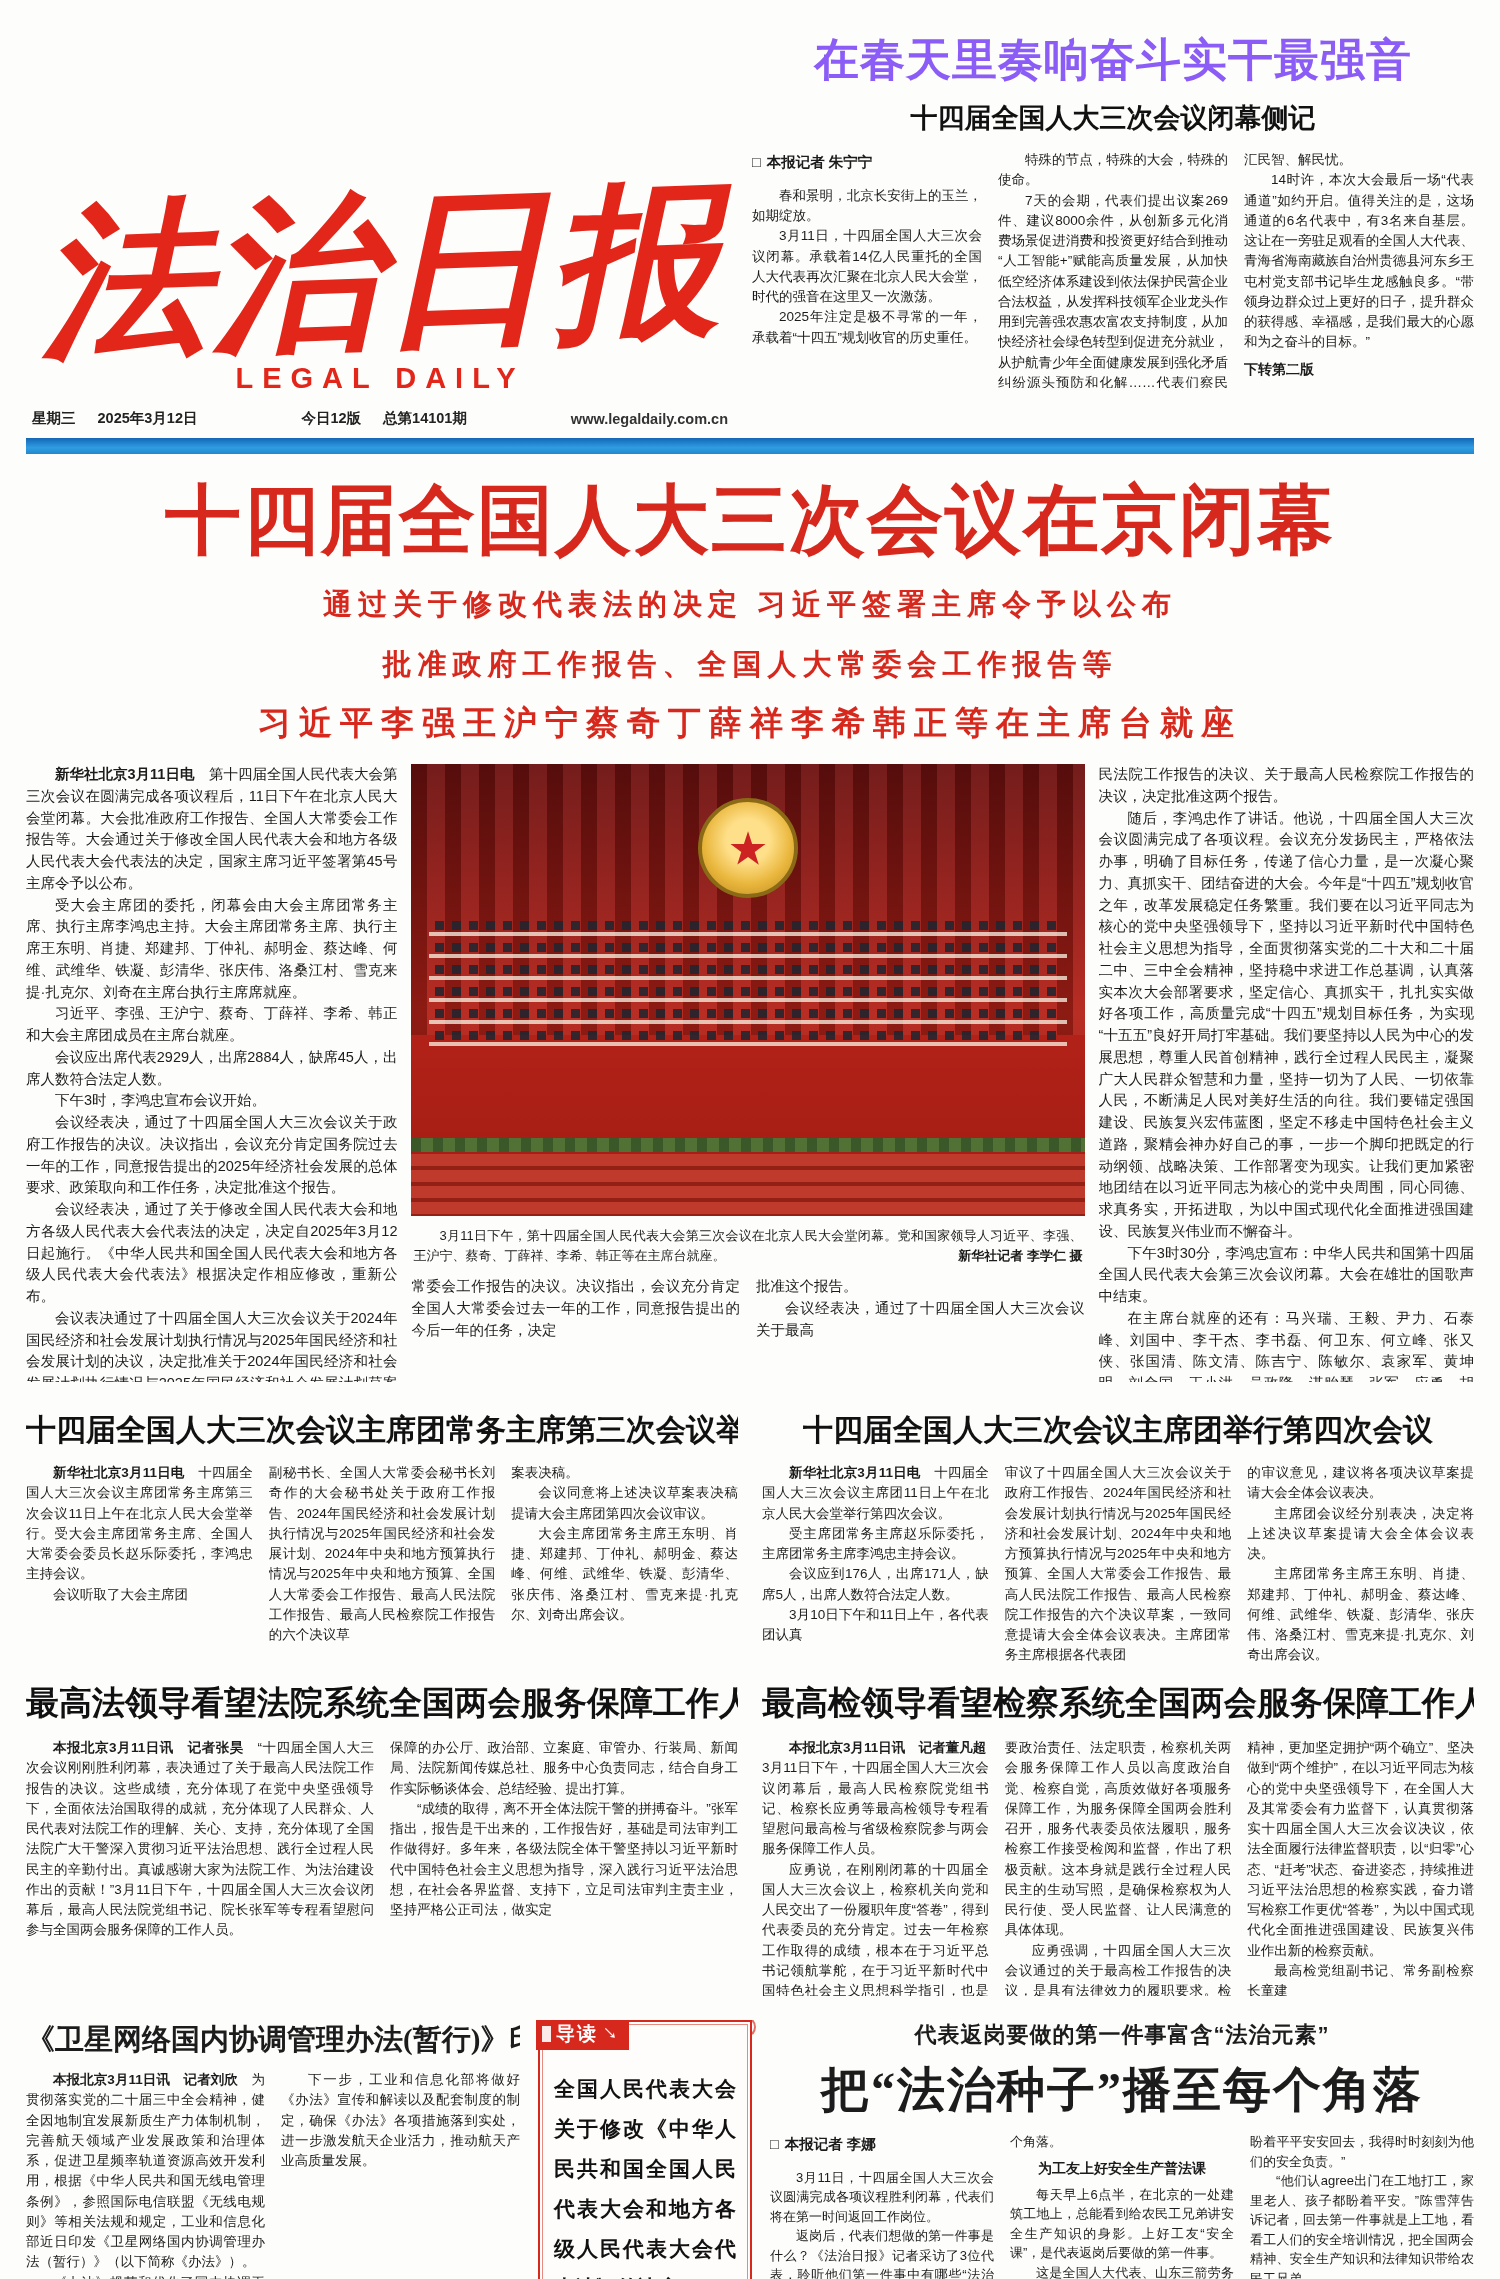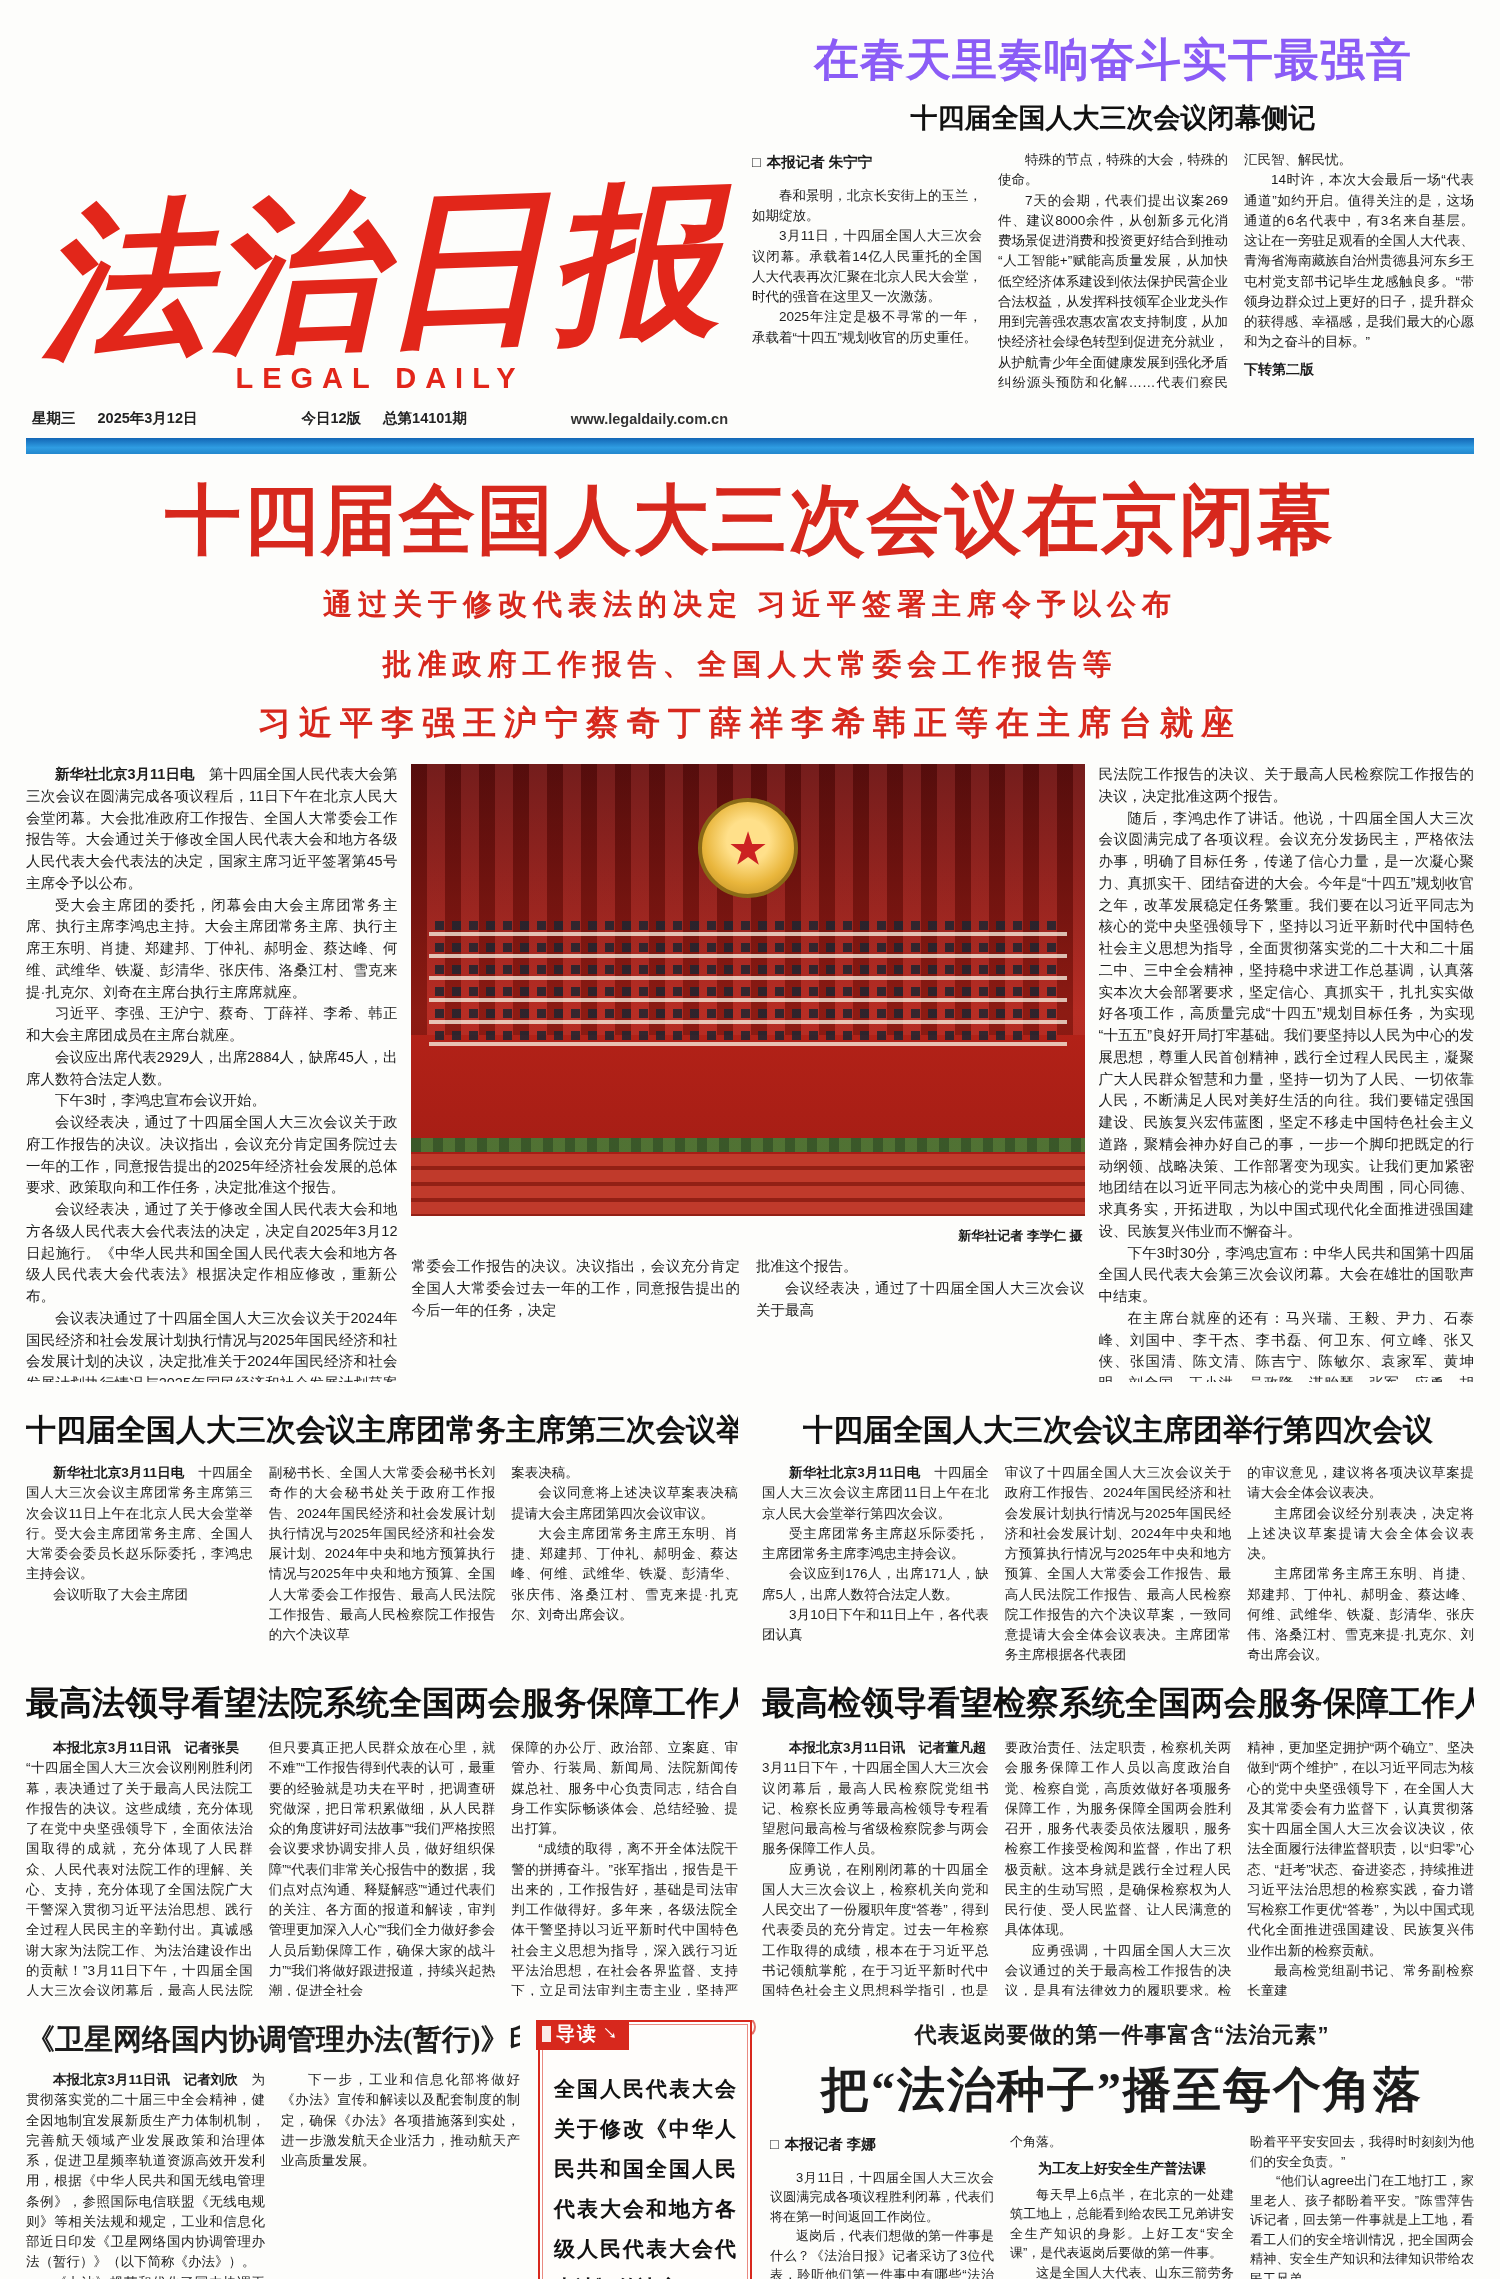--- a/index.html
+++ b/index.html
@@ -181,21 +181,21 @@
           <div class="prow"></div>
             <div class="desk"></div>
           <div class="prow"></div>
             <div class="desk"></div>
           <div class="prow"></div>
             <div class="desk"></div>
         </div>
         <div class="plants"></div>
         <div class="steps"></div>
       </div>
-      <p class="caption"><b class="credit">新华社记者 李学仁 摄</b></p>
+      <p class="caption"><span>3月11日下午，第十四届全国人民代表大会第三次会议在北京人民大会堂闭幕。党和国家领导人习近平、李强、王沪宁、蔡奇、丁薛祥、李希、韩正等在主席台就座。</span><b class="credit">新华社记者 李学仁 摄</b></p>
       <div class="ms-cont">
         <div class="cc">
           <p class="body noindent">常委会工作报告的决议。决议指出，会议充分肯定全国人大常委会过去一年的工作，同意报告提出的今后一年的任务，决定</p>
         </div>
         <div class="cc">
           <p class="body noindent">批准这个报告。</p>
           <p class="body">会议经表决，通过了十四届全国人大三次会议关于最高</p>
         </div>
       </div>
     </div>
@@ -248,24 +248,20 @@
       </div>
     </article>
   </section>
 
   <section class="row two law-row">
     <article class="news">
       <h2>最高法领导看望法院系统全国两会服务保障工作人员</h2>
       <div class="cols3">
         <div class="col">
           <p class="body"><b class="dateline">本报北京3月11日讯</b>　<b class="dateline">记者张昊</b><span>　“十四届全国人大三次会议刚刚胜利闭幕，表决通过了关于最高人民法院工作报告的决议。这些成绩，充分体现了在党中央坚强领导下，全面依法治国取得的成就，充分体现了人民群众、人民代表对法院工作的理解、关心、支持，充分体现了全国法院广大干警深入贯彻习近平法治思想、践行全过程人民民主的辛勤付出。真诚感谢大家为法院工作、为法治建设作出的贡献！”3月11日下午，十四届全国人大三次会议闭幕后，最高人民法院党组书记、院长张军等专程看望慰问参与全国两会服务保障的工作人员。</span></p>
-
-        </div>
-        <div class="col">
-          <p class="body noindent">但只要真正把人民群众放在心里，就不难”“工作报告得到代表的认可，最重要的经验就是功夫在平时，把调查研究做深，把日常积累做细，从人民群众的角度讲好司法故事”“我们严格按照会议要求协调安排人员，做好组织保障”“代表们非常关心报告中的数据，我们点对点沟通、释疑解惑”“通过代表们的关注、各方面的报道和解读，审判管理更加深入人心”“我们全力做好参会人员后勤保障工作，确保大家的战斗力”“我们将做好跟进报道，持续兴起热潮，促进全社会</p>
 
         </div>
         <div class="col">
           <p class="body noindent">保障的办公厅、政治部、立案庭、审管办、行装局、新闻局、法院新闻传媒总社、服务中心负责同志，结合自身工作实际畅谈体会、总结经验、提出打算。</p>
           <p class="body">“成绩的取得，离不开全体法院干警的拼搏奋斗。”张军指出，报告是干出来的，工作报告好，基础是司法审判工作做得好。多年来，各级法院全体干警坚持以习近平新时代中国特色社会主义思想为指导，深入践行习近平法治思想，在社会各界监督、支持下，立足司法审判主责主业，坚持严格公正司法，做实定</p>
         </div>
       </div>
     </article>
 
     <article class="news">

